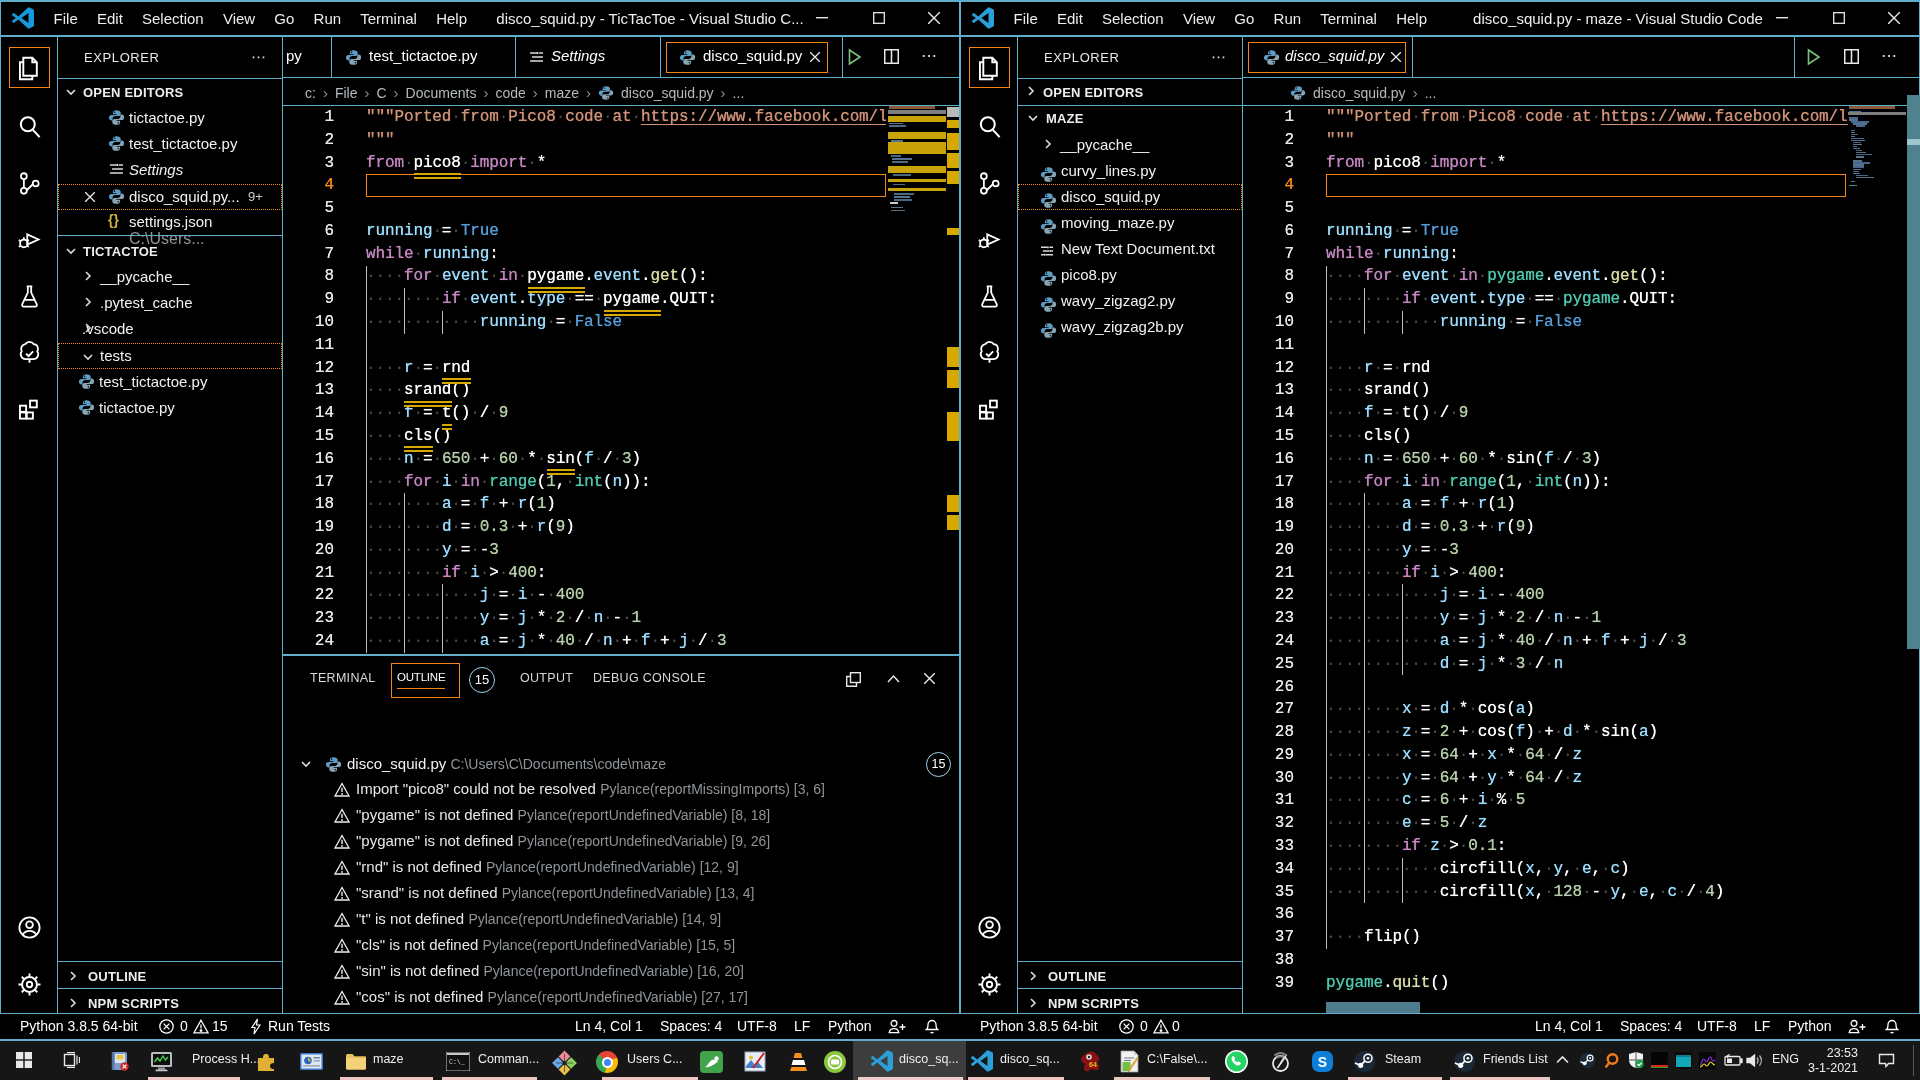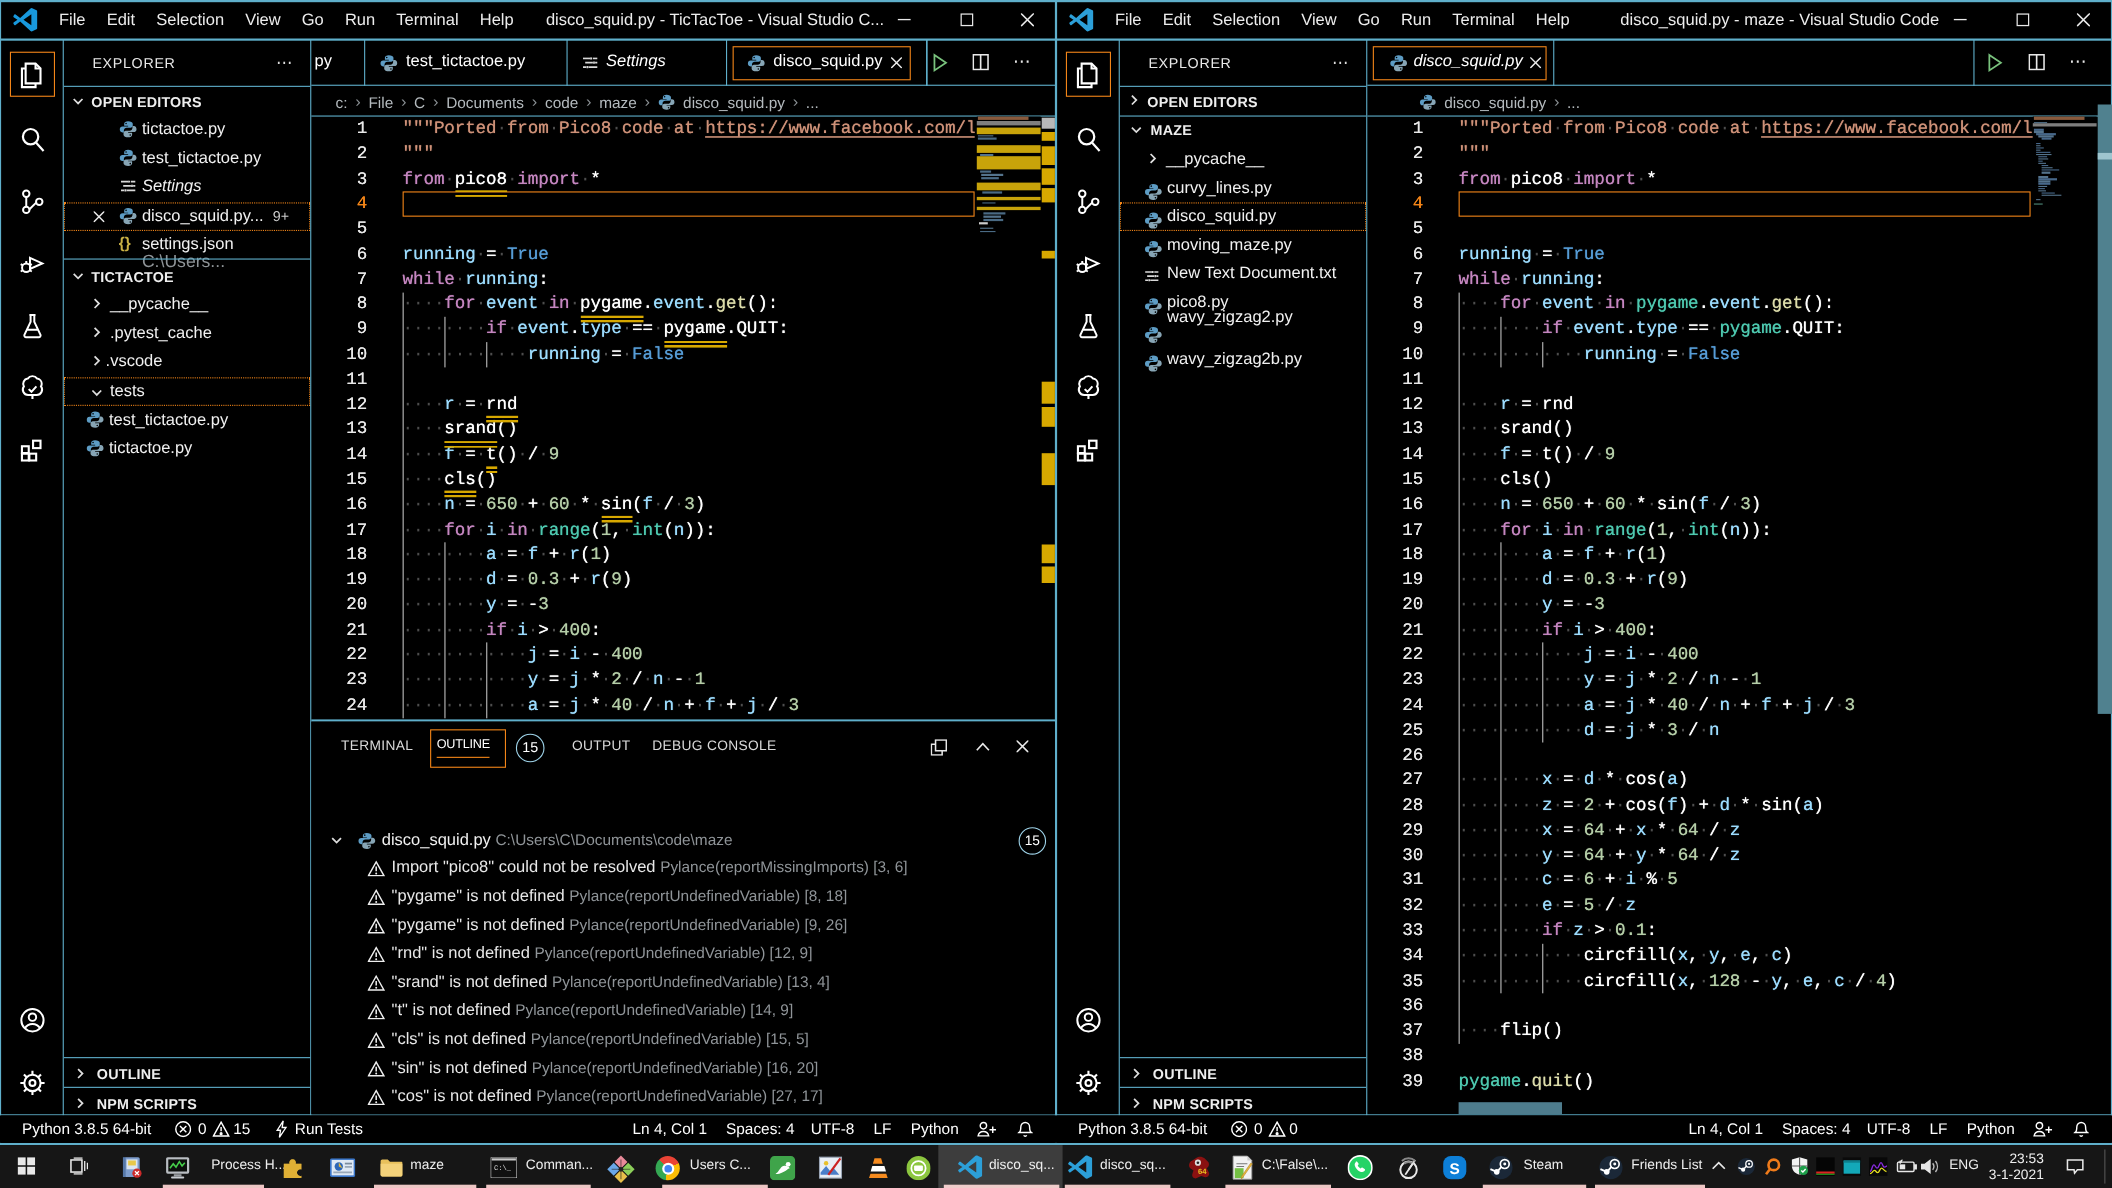--- a/index.html
+++ b/index.html
@@ -172,21 +172,21 @@
     <path d="M2 1 6 5 2 9"></path>
   </svg>
 <span class="row a" style="left:100px;top:268px">__pycache__</span>
 <svg class="a chev" style="left:84px;top:297px" width="8" height="10">
     <path d="M2 1 6 5 2 9"></path>
   </svg>
 <span class="row a" style="left:100px;top:294px">.pytest_cache</span>
 <svg class="a chev" style="left:84px;top:323px" width="8" height="10">
     <path d="M2 1 6 5 2 9"></path>
   </svg>
-<span class="row a" style="left:96px;top:320px">.vscode</span>
+<span class="row a" style="left:82px;top:320px">.vscode</span>
 <div class="a dotted-o" style="left:58px;top:342.5px;width:224px;height:26px">
     <svg class="a chev" style="left:25px;top:10px" width="10" height="8">
       <path d="M1 2 5 6 9 2"></path>
     </svg>
     <span class="row a" style="left:42px;top:4px">tests</span>
   </div>
 <div class="a" style="left:78px;top:369px">
     <svg class="a" style="left:0;top:4px" width="17" height="17" viewBox="0 0 17 17">
       <use href="#py"></use>
     </svg>
@@ -569,21 +569,21 @@
       <use href="#set"></use>
     </svg>
     <span class="row a" style="left:43px;top:204px">New Text Document.txt</span>
 <svg class="a" style="left:22px;top:234px" width="17" height="17" viewBox="0 0 17 17">
       <use href="#py"></use>
     </svg>
     <span class="row a" style="left:43px;top:230px">pico8.py</span>
 <svg class="a" style="left:22px;top:260px" width="17" height="17" viewBox="0 0 17 17">
       <use href="#py"></use>
     </svg>
-    <span class="row a" style="left:43px;top:244px">wavy_zigzag2.py</span>
+    <span class="row a" style="left:43px;top:256px">wavy_zigzag2.py</span>
 <svg class="a" style="left:22px;top:286px" width="17" height="17" viewBox="0 0 17 17">
       <use href="#py"></use>
     </svg>
     <span class="row a" style="left:43px;top:282px">wavy_zigzag2b.py</span>
 <div class="a cy" style="left:0;top:925px;width:224px;height:1px"></div>
 <div class="a hdr" style="left:30px;top:933px">OUTLINE</div>
 <svg class="a chev" style="left:11px;top:935px" width="8" height="10">
       <path d="M2 1 6 5 2 9"></path>
     </svg>
 <div class="a cy" style="left:0;top:952px;width:224px;height:1px"></div>

